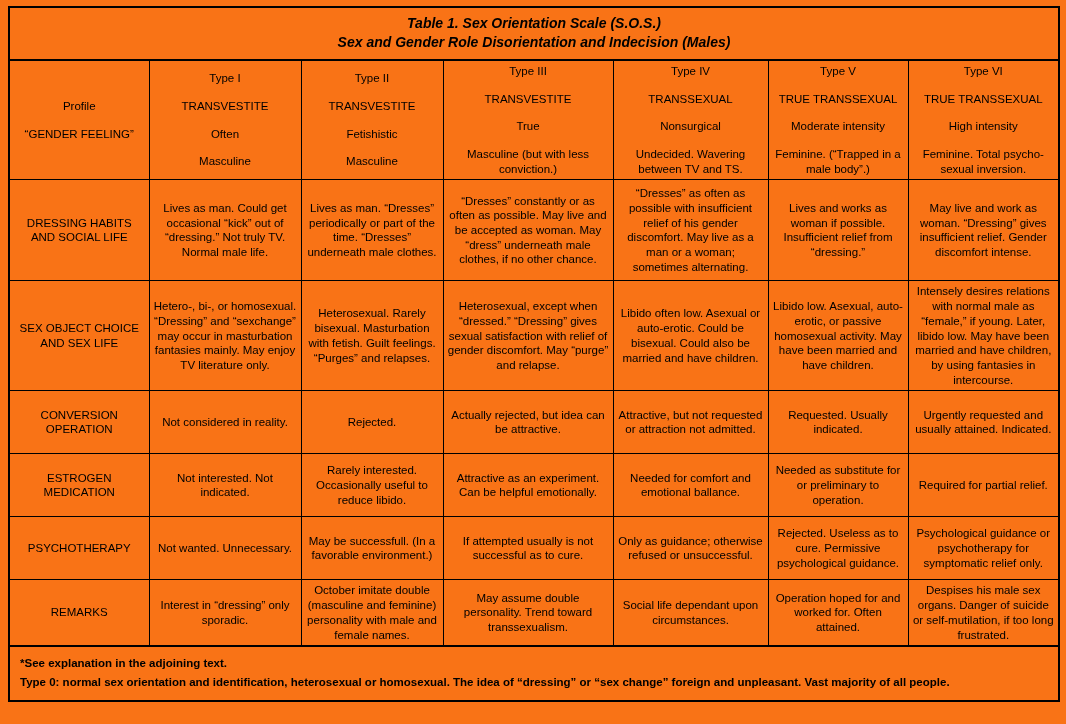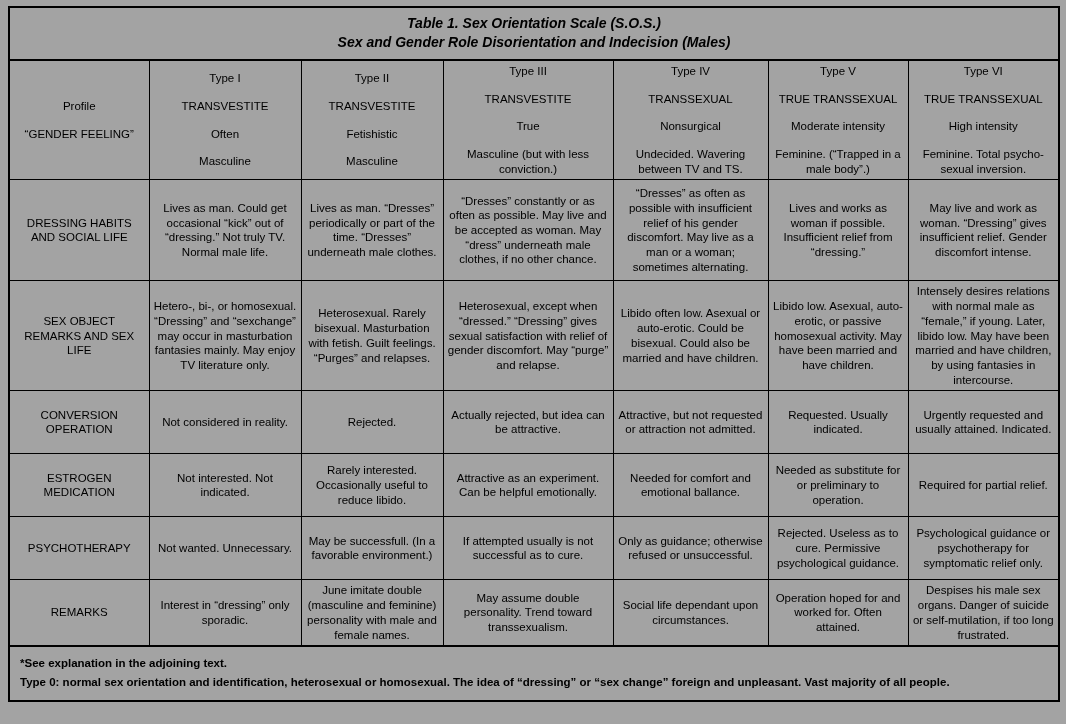--- a/index.html
+++ b/index.html
@@ -11,21 +11,21 @@
     width: 1066px;
     height: 724px;
     font-family: "Liberation Sans", sans-serif;
     color: #000000;
   }
   #page {
     width: 1066px;
     height: 724px;
     box-sizing: border-box;
     padding: 6px 8px 6px 8px;
-    background: #a3a3a3;
+    background: #f97316;
   }
   table.sos {
     border-collapse: collapse;
     width: 1050px;
     table-layout: fixed;
     border: 2px solid #000;
   }
   table.sos td {
     border: 1px solid #000;
     vertical-align: middle;
@@ -170,21 +170,21 @@
         <td class="rowlabel">DRESSING HABITS AND SOCIAL LIFE</td>
         <td class="body-cell">Lives as man. Could get occasional “kick” out of “dressing.” Not truly TV. Normal male life.</td>
         <td class="body-cell">Lives as man. “Dresses” periodically or part of the time. “Dresses” underneath male clothes.</td>
         <td class="body-cell">“Dresses” constantly or as often as possible. May live and be accepted as woman. May “dress” underneath male clothes, if no other chance.</td>
         <td class="body-cell">“Dresses” as often as possible with insufficient relief of his gender discomfort. May live as a man or a woman; sometimes alternating.</td>
         <td class="body-cell">Lives and works as woman if possible. Insufficient relief from “dressing.”</td>
         <td class="body-cell">May live and work as woman. “Dressing” gives insufficient relief. Gender discomfort intense.</td>
       </tr>
 
       <tr class="tall">
-        <td class="rowlabel">SEX OBJECT REMARKS AND SEX LIFE</td>
+        <td class="rowlabel">SEX OBJECT CHOICE AND SEX LIFE</td>
         <td class="body-cell">Hetero-, bi-, or homosexual. “Dressing” and “sexchange” may occur in masturbation fantasies mainly. May enjoy TV literature only.</td>
         <td class="body-cell">Heterosexual. Rarely bisexual. Masturbation with fetish. Guilt feelings. “Purges” and relapses.</td>
         <td class="body-cell">Heterosexual, except when “dressed.” “Dressing” gives sexual satisfaction with relief of gender discomfort. May “purge” and relapse.</td>
         <td class="body-cell">Libido often low. Asexual or auto-erotic. Could be bisexual. Could also be married and have children.</td>
         <td class="body-cell">Libido low. Asexual, auto-erotic, or passive homosexual activity. May have been married and have children.</td>
         <td class="body-cell">Intensely desires relations with normal male as “female,” if young. Later, libido low. May have been married and have children, by using fantasies in intercourse.</td>
       </tr>
 
 
       <tr class="med">
@@ -213,21 +213,21 @@
         <td class="body-cell">May be successfull. (In a favorable environment.)</td>
         <td class="body-cell">If attempted usually is not successful as to cure.</td>
         <td class="body-cell">Only as guidance; otherwise refused or unsuccessful.</td>
         <td class="body-cell">Rejected. Useless as to cure. Permissive psychological guidance.</td>
         <td class="body-cell">Psychological guidance or psychotherapy for symptomatic relief only.</td>
       </tr>
 
       <tr class="med">
         <td class="rowlabel">REMARKS</td>
         <td class="body-cell">Interest in “dressing” only sporadic.</td>
-        <td class="body-cell">June imitate double (masculine and feminine) personality with male and female names.</td>
+        <td class="body-cell">October imitate double (masculine and feminine) personality with male and female names.</td>
         <td class="body-cell">May assume double personality. Trend toward transsexualism.</td>
         <td class="body-cell">Social life dependant upon circumstances.</td>
         <td class="body-cell">Operation hoped for and worked for. Often attained.</td>
         <td class="body-cell">Despises his male sex organs. Danger of suicide or self-mutilation, if too long frustrated.</td>
       </tr>
 
       <tr>
         <td class="footer-cell" colspan="7">
           <div>*See explanation in the adjoining text.</div>
           <div>Type 0: normal sex orientation and identification, heterosexual or homosexual. The idea of “dressing” or “sex change” foreign and unpleasant. Vast majority of all people.</div>

